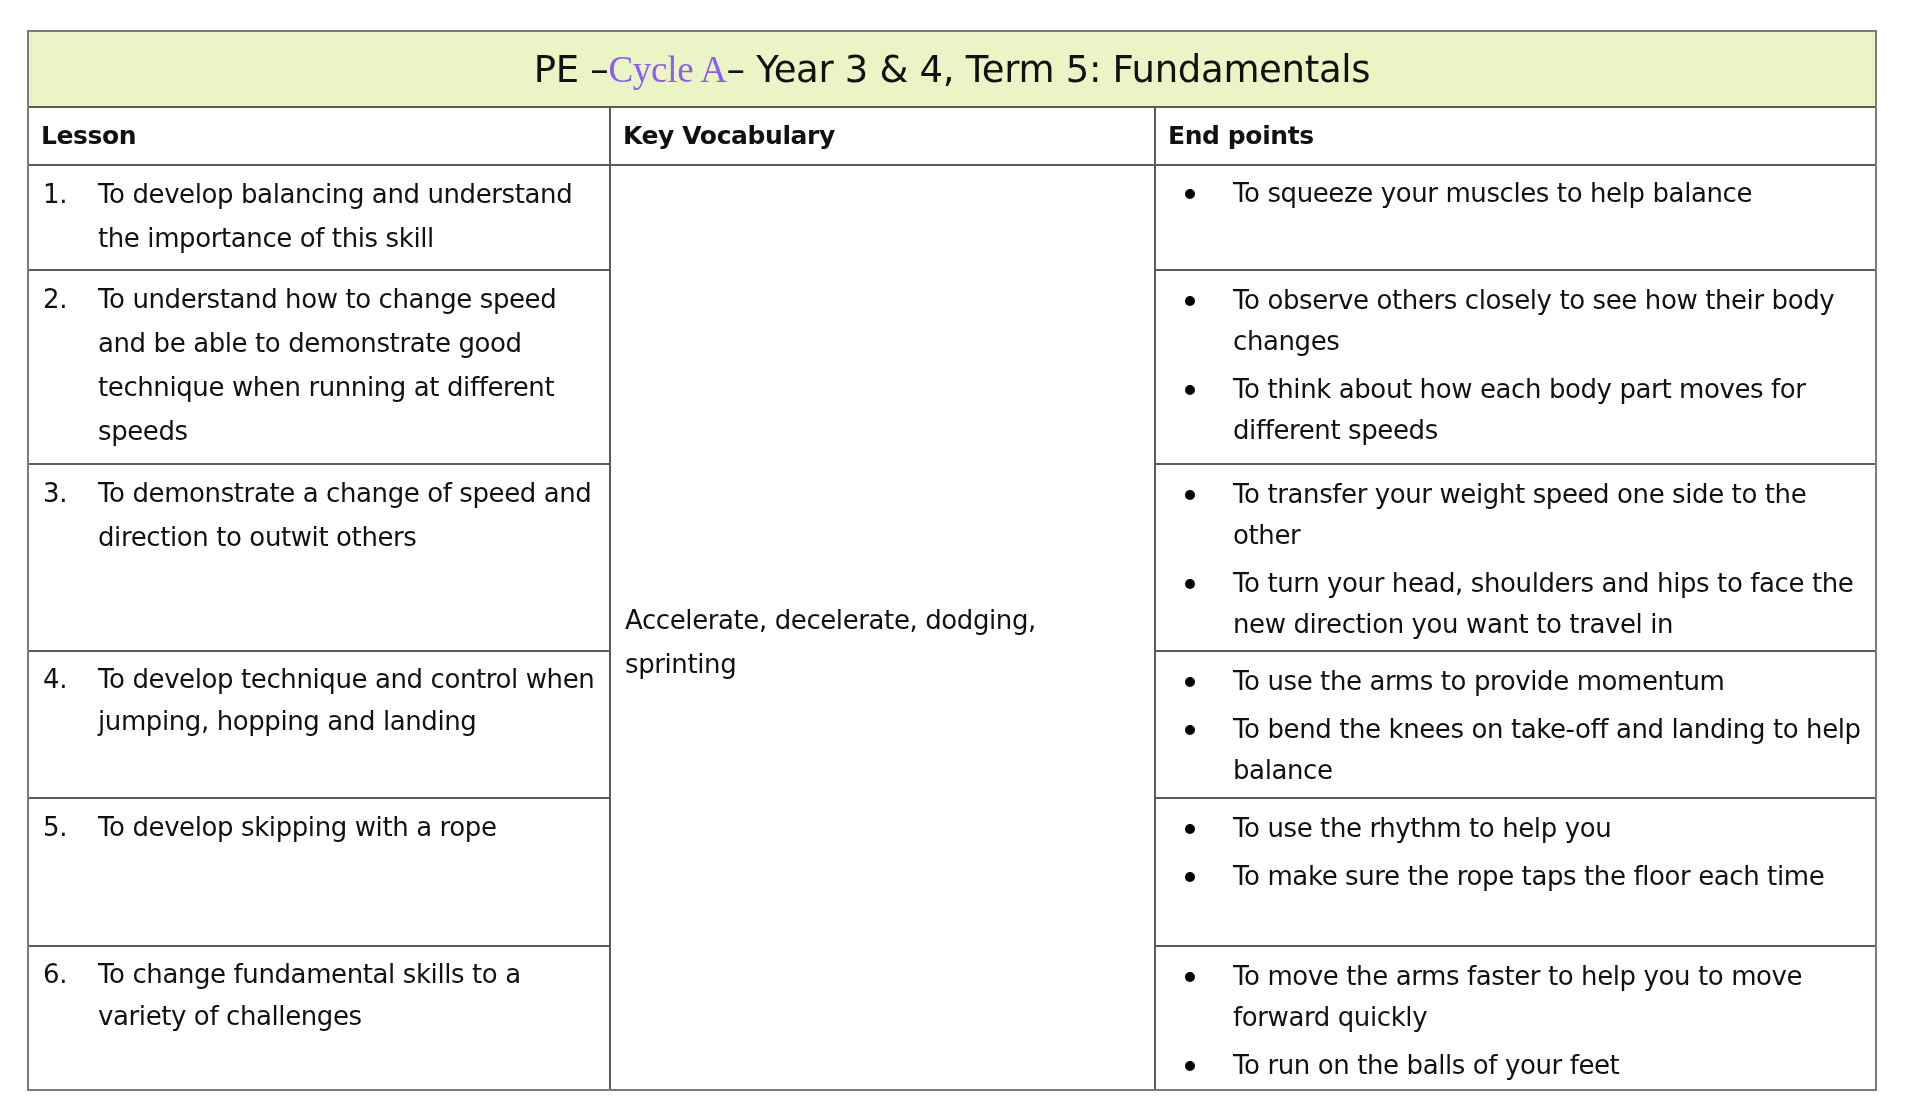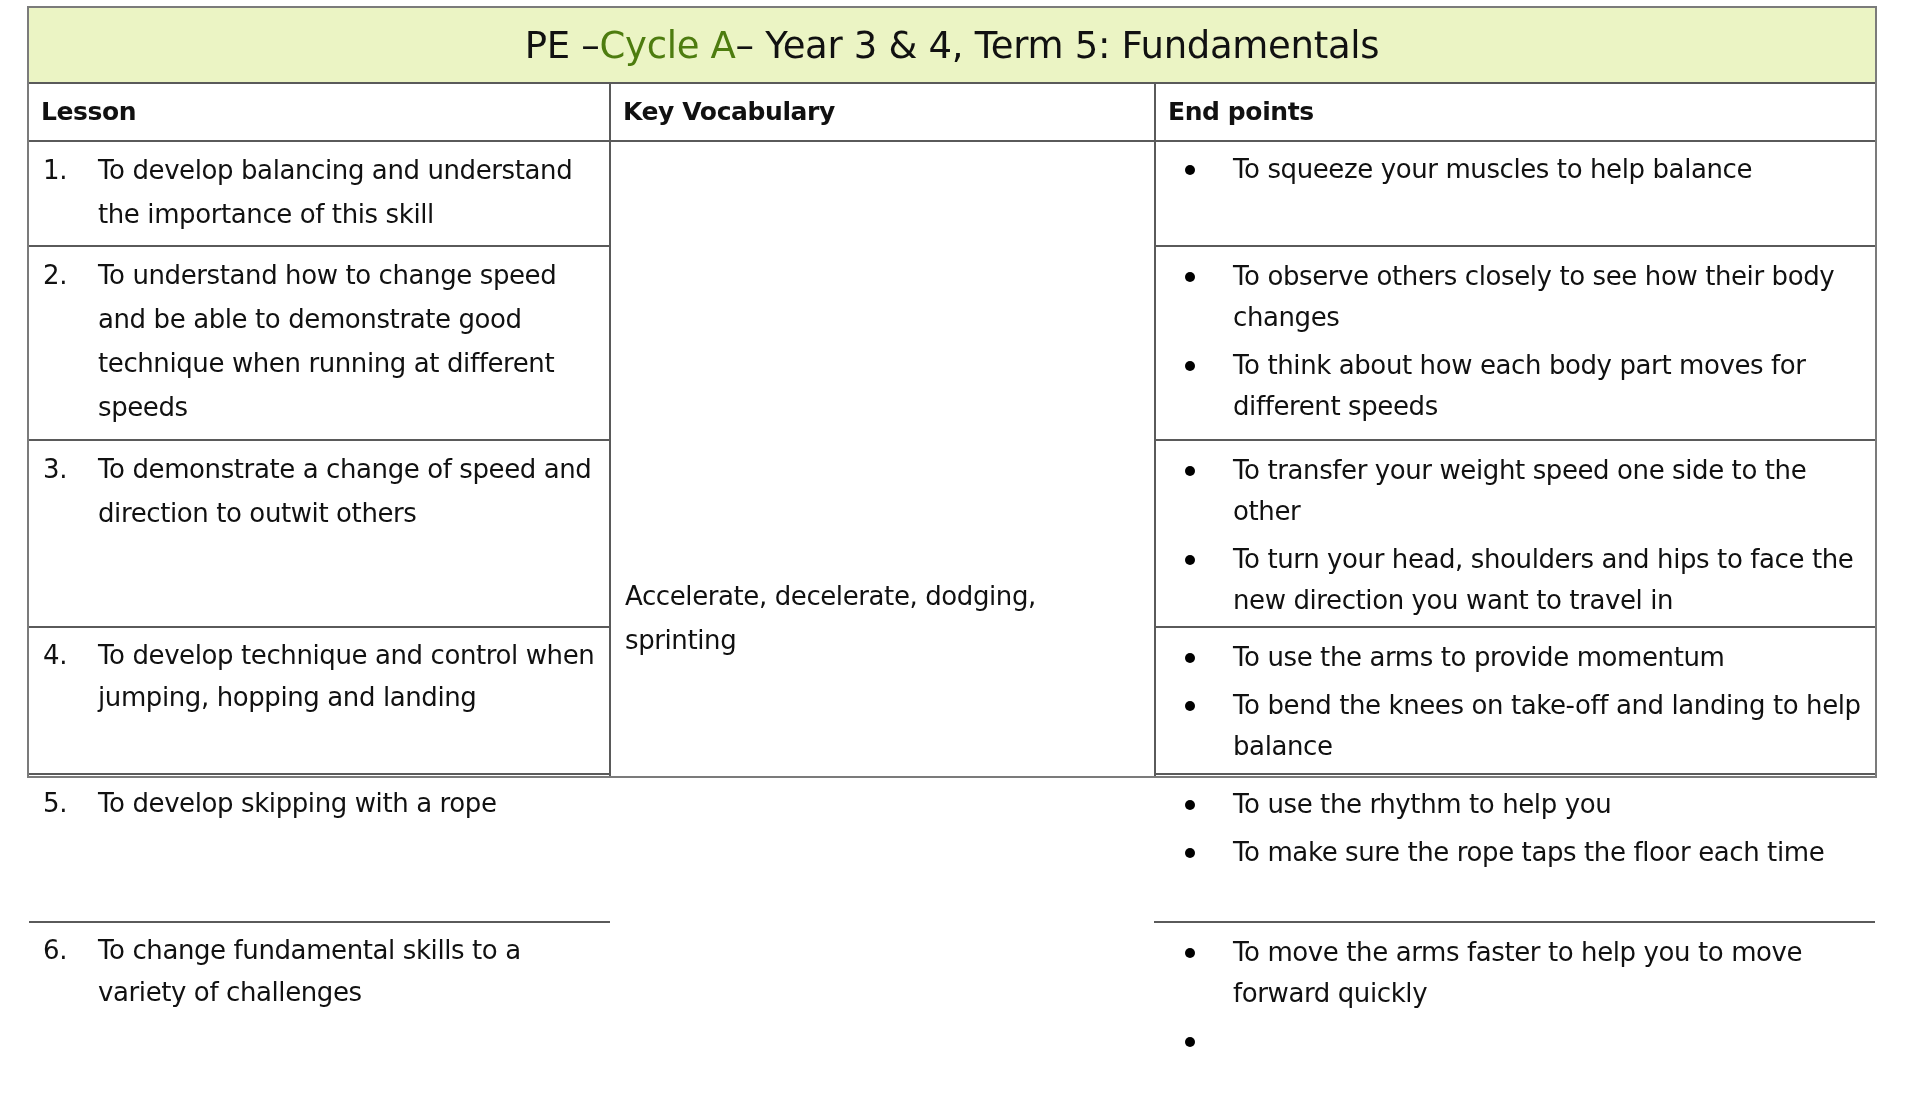--- a/index.html
+++ b/index.html
@@ -11,41 +11,41 @@
     overflow: hidden;
   }
   body {
     font-family: "DejaVu Sans", sans-serif;
     color: #111111;
     position: relative;
   }
   #doc-table {
     position: absolute;
     left: 27px;
-    top: 6px;
+    top: 30px;
     width: 1850px;
-    height: 772px;
+    height: 1061px;
     border: 2px solid #7b7b7b;
     box-sizing: border-box;
   }
   .title-row {
     position: absolute;
     left: 0; top: 0;
     width: 100%;
     height: 76px;
     background: #ebf4c4;
     border-bottom: 2px solid #5a5a5a;
     box-sizing: border-box;
     display: flex;
     align-items: center;
     justify-content: center;
     font-size: 37px;
     letter-spacing: -0.3px;
   }
-  .title-row .accent { color: #4d7c0f; }
+  .title-row .accent { color: #8b5cf6; font-family: Liberation Serif, serif; }
   .hline {
     position: absolute;
     height: 2px;
     background: #5a5a5a;
   }
   .vline {
     position: absolute;
     width: 2px;
     background: #5a5a5a;
   }
@@ -177,17 +177,17 @@
     </ul>
   </div>
 
   <div class="cell" style="left:0; top:921px; width:580px; line-height:42px;">
     <span class="lesson-num">6.</span>
     <span class="lesson-text">To change fundamental skills to a variety of challenges</span>
   </div>
   <div class="cell" style="left:1127px; top:923px; right:0;">
     <ul class="ep-list">
       <li class="ep-item"><span class="ep-bullet"></span><span>To move the arms faster to help you to move forward quickly</span></li>
-      <li class="ep-item"><span class="ep-bullet"></span></li>
+      <li class="ep-item"><span class="ep-bullet"></span><span>To run on the balls of your feet</span></li>
     </ul>
   </div>
 
 </div>
 
 </body></html>

